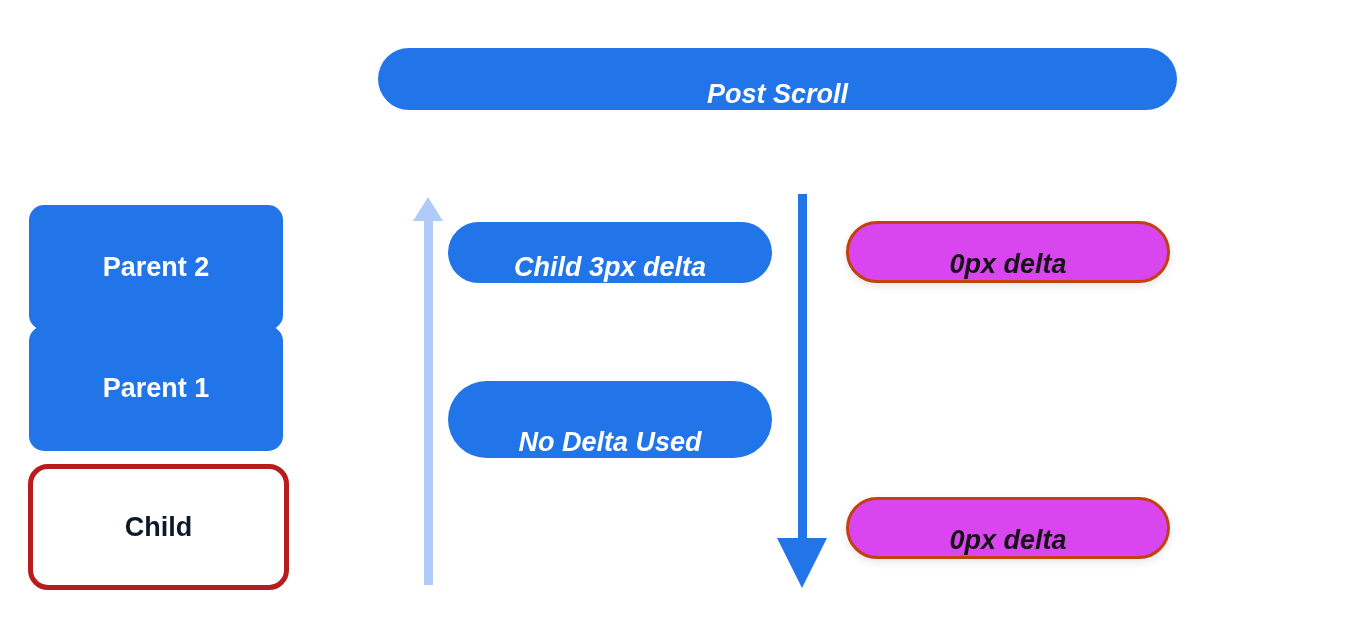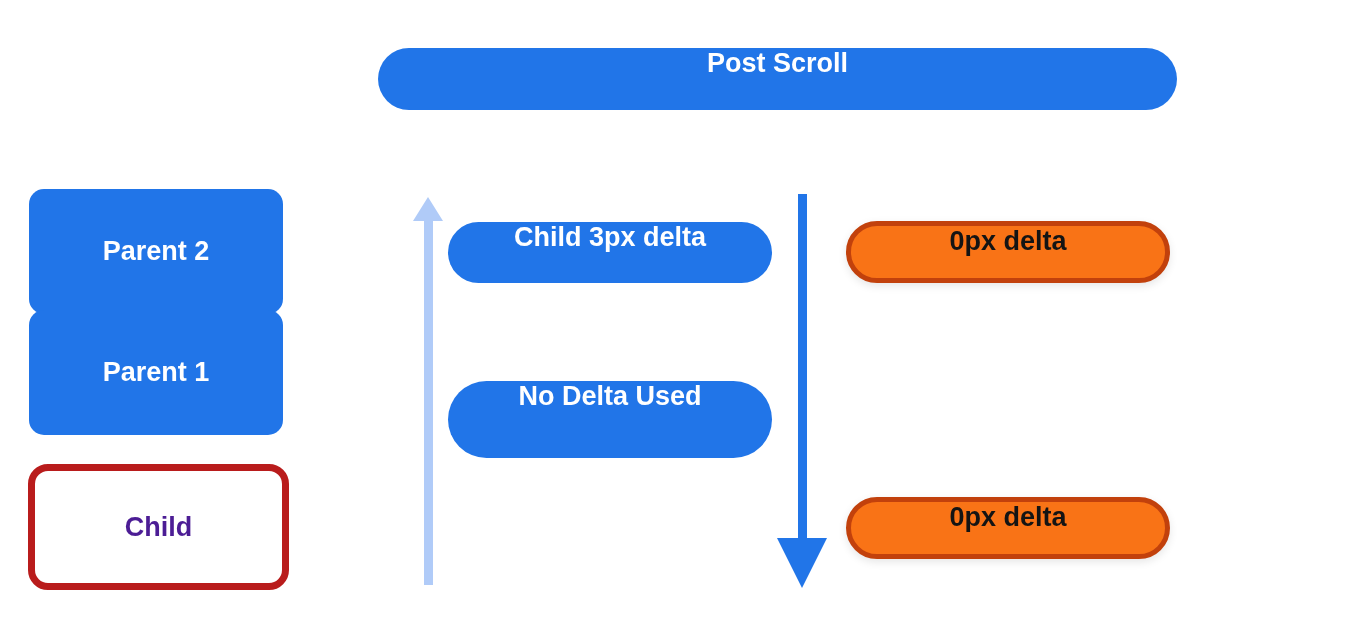--- a/index.html
+++ b/index.html
@@ -5,57 +5,59 @@
   html, body { margin: 0; padding: 0; }
   body {
     width: 1346px; height: 624px;
     background: #ffffff;
     font-family: "Liberation Sans", sans-serif;
     position: relative;
     overflow: hidden;
   }
   .pill {
     position: absolute;
-    display: flex; align-items: flex-start; justify-content: center;
+    display: flex; align-items: flex-end; justify-content: center;
     border-radius: 999px;
     box-sizing: border-box;
     white-space: nowrap;
+    font-style: italic;
   }
   .pill-blue {
     background: #2175e8;
     color: #ffffff;
     font-weight: bold;
     font-size: 27px;
   }
   .pill-white {
-    background: #f97316;
+    background: #d946ef;
     color: #141414;
     font-weight: 600;
     font-size: 27px;
-    border: 5px solid #c2410c;
+    border: 3px solid #c2410c;
     box-shadow: 0 3px 8px rgba(0,0,0,0.10);
   }
   .box-blue {
     position: absolute;
     display: flex; align-items: center; justify-content: center;
     background: #2175e8;
     color: #ffffff;
     font-weight: bold;
     font-size: 27px;
     border-radius: 15px;
     box-sizing: border-box;
+    margin-top: 16px;
   }
   .box-child {
     position: absolute;
     display: flex; align-items: center; justify-content: center;
     background: #ffffff;
-    color: #4c1d95;
+    color: #0f172a;
     font-weight: 600;
     font-size: 27px;
-    border: 7px solid #b91c1c;
+    border: 5px solid #b91c1c;
     border-radius: 20px;
     box-sizing: border-box;
   }
   
   #post-scroll { left: 378px; top: 48px; width: 799px; height: 62px; }
   
   #parent2 { left: 29px; top: 189px; width: 254px; height: 125px; }
   #parent1 { left: 29px; top: 310px; width: 254px; height: 125px; }
   #child   { left: 28px; top: 464px; width: 261px; height: 126px; }
   

